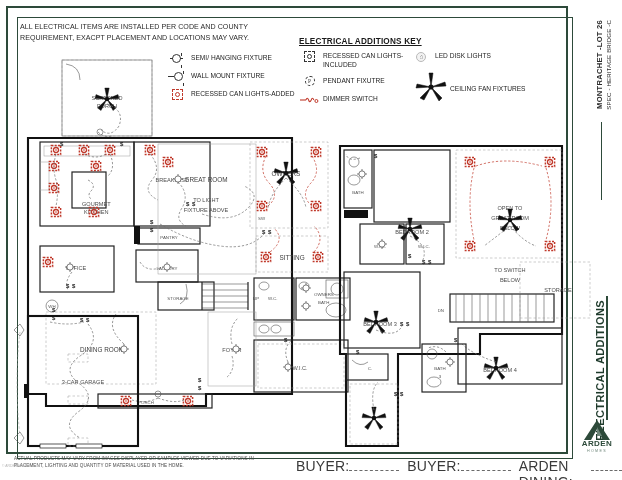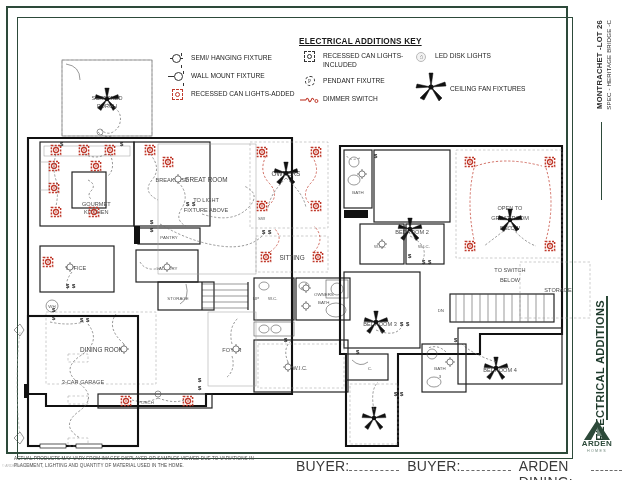--- a/index.html
+++ b/index.html
@@ -204,20 +204,21 @@
 </style>
 </head>
 <body>
 
 <div id="sheet">
 
   <div id="border-frame">
     <div id="border-frame-inner"></div>
   </div>
 
+  <div id="note-block">ALL ELECTRICAL ITEMS ARE INSTALLED PER CODE AND COUNTY REQUIREMENT, EXACPT PLACEMENT AND LOCATIONS MAY VARY.</div>
 
   <div id="key-title">ELECTRICAL ADDITIONS KEY</div>
 
   <div class="legend-col" id="legend-col-1">
     <div class="legend-row">
       <span class="legend-sym">
         <span class="sym-semi">
             <span class="sym-semi-v1"></span>
             <span class="sym-semi-v2"></span>
           </span>

